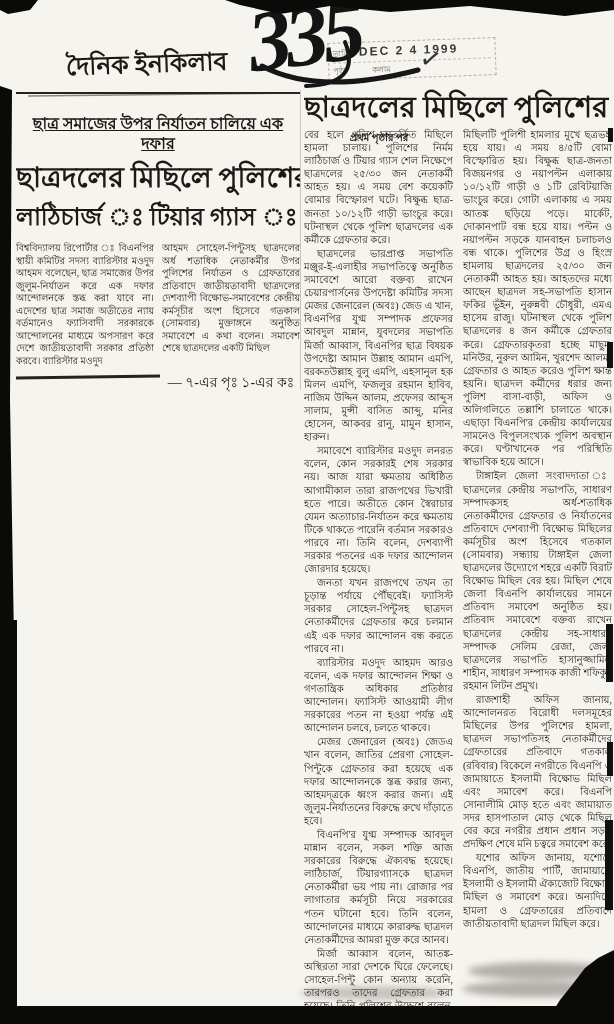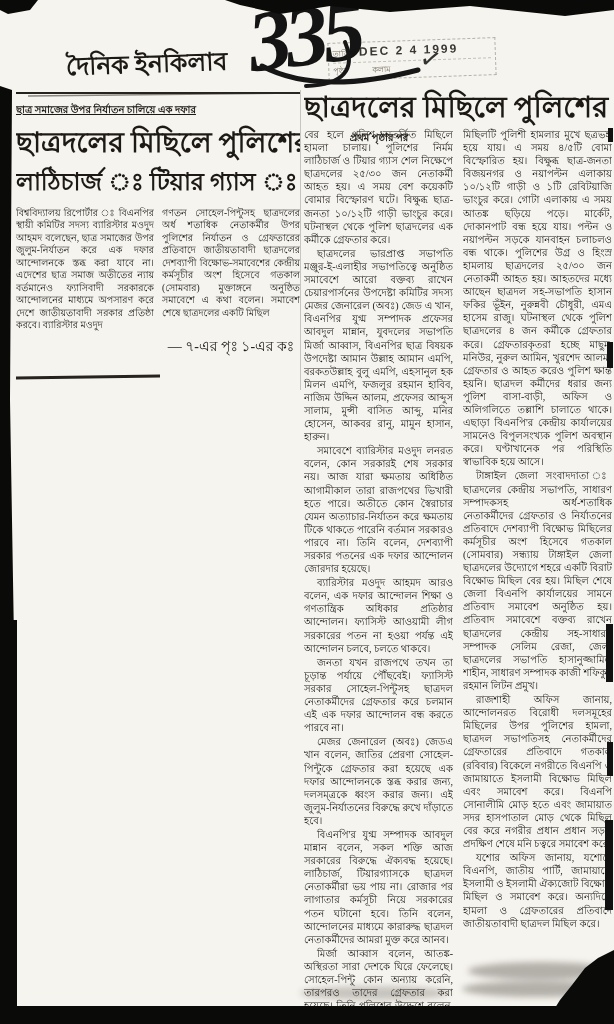--- a/index.html
+++ b/index.html
@@ -19,22 +19,22 @@
      font-family:"Liberation Sans",sans-serif;opacity:.92;}
   .stamp .row1{display:flex;align-items:baseline;gap:6px;}
   .stamp .lbl{font-size:8px;color:#6a655a;}
   .stamp .date{font-size:12px;font-weight:bold;letter-spacing:2px;color:#2b2823;}
   .stamp .row2{display:flex;gap:26px;margin-top:2px;border-top:1px dashed rgba(90,85,75,.35);padding-top:1px;}
   
   .masthead{position:absolute;left:66px;top:44px;width:190px;z-index:2;
      font-size:25px;font-weight:bold;transform:rotate(-2deg);white-space:nowrap;}
   
   .left-article{position:absolute;left:16px;top:92px;width:284px;z-index:2;border-top:2px solid #26221d;}
-  .kicker{font-size:10px;font-weight:bold;line-height:1.25;padding-top:10px;
-     text-decoration:underline;text-align:left;max-height:38px;overflow:hidden;}
+  .kicker{font-size:16px;font-weight:bold;line-height:1.25;padding-top:20px;
+     text-decoration:underline;text-align:center;max-height:38px;overflow:hidden;}
   .headline-left{font-size:28px;font-weight:bold;white-space:nowrap;overflow:hidden;
      text-align:center;margin-top:4px;max-height:40px;}
   .subhead-left{font-size:24px;font-weight:bold;white-space:nowrap;overflow:hidden;
      text-align:center;margin-top:2px;max-height:36px;}
   .left-cols{display:flex;gap:8px;margin-top:8px;height:152px;overflow:hidden;}
   .left-col{width:50%;font-size:9.5px;line-height:1.32;text-align:justify;overflow:hidden;}
   .jump-note{font-size:14px;text-align:center;margin-top:19px;}
   .col-divider{position:absolute;left:300px;top:90px;height:300px;border-left:1px solid rgba(60,55,45,.25);z-index:1;}
   
   .main-article{position:absolute;left:304px;top:84px;width:306px;z-index:2;}
@@ -75,39 +75,39 @@
 
   <div class="left-article">
     <div class="kicker">
       <span>ছাত্র সমাজের উপর নির্যাতন চালিয়ে এক দফার</span><br>
     </div>
     <div class="headline-left">ছাত্রদলের মিছিলে পুলিশের হামলা</div>
     <div class="subhead-left">লাঠিচার্জ ঃ টিয়ার গ্যাস ঃ আহত ৩০</div>
     <div class="left-cols">
       <div class="left-col">বিশ্ববিদ্যালয় রিপোর্টার ঃ বিএনপির স্থায়ী কমিটির সদস্য ব্যারিস্টার মওদুদ আহমদ বলেছেন, ছাত্র সমাজের উপর জুলুম-নির্যাতন করে এক দফার আন্দোলনকে স্তব্ধ করা যাবে না। এদেশের ছাত্র সমাজ অতীতের ন্যায় বর্তমানেও ফ্যাসিবাদী সরকারকে আন্দোলনের মাধ্যমে অপসারণ করে দেশে জাতীয়তাবাদী সরকার প্রতিষ্ঠা করবে। ব্যারিস্টার মওদুদ</div>
       <div class="left-col">
-        <span>গণতন সোহেল-পিন্টুসহ ছাত্রদলের অর্ধ শতাধিক নেতাকর্মীর উপর পুলিশের নির্যাতন ও গ্রেফতারের প্রতিবাদে জাতীয়তাবাদী ছাত্রদলের দেশব্যাপী বিক্ষোভ-সমাবেশের কেন্দ্রীয় কর্মসূচীর অংশ হিসেবে গতকাল (সোমবার) মুক্তাঙ্গনে অনুষ্ঠিত সমাবেশে এ কথা বলেন। সমাবেশ শেষে ছাত্রদলের একটি মিছিল</span>
+        <span>আহমদ সোহেল-পিন্টুসহ ছাত্রদলের অর্ধ শতাধিক নেতাকর্মীর উপর পুলিশের নির্যাতন ও গ্রেফতারের প্রতিবাদে জাতীয়তাবাদী ছাত্রদলের দেশব্যাপী বিক্ষোভ-সমাবেশের কেন্দ্রীয় কর্মসূচীর অংশ হিসেবে গতকাল (সোমবার) মুক্তাঙ্গনে অনুষ্ঠিত সমাবেশে এ কথা বলেন। সমাবেশ শেষে ছাত্রদলের একটি মিছিল</span>
         <div class="jump-note">— ৭-এর পৃঃ ১-এর কঃ দেখুন —</div>
       </div>
     </div>
   </div>
 
   <div class="main-article">
     <div class="headline-main">ছাত্রদলের মিছিলে পুলিশের হামলা</div>
     <div class="continued">প্রথম পৃষ্ঠার পর</div>
   </div>
 
   <div class="main-cols">
     <div class="main-col">
       <p>বের হলে পুলিশ অতর্কিত মিছিলে হামলা চালায়। পুলিশের নির্মম লাঠিচার্জ ও টিয়ার গ্যাস শেল নিক্ষেপে ছাত্রদলের ২৫/৩০ জন নেতাকর্মী আহত হয়। এ সময় বেশ কয়েকটি বোমার বিস্ফোরণ ঘটে। বিক্ষুব্ধ ছাত্র-জনতা ১০/১২টি গাড়ী ভাংচুর করে। ঘটনাস্থল থেকে পুলিশ ছাত্রদলের এক কর্মীকে গ্রেফতার করে।</p>
       <p>ছাত্রদলের ভারপ্রাপ্ত সভাপতি মঞ্জুর-ই-এলাহীর সভাপতিত্বে অনুষ্ঠিত সমাবেশে আরো বক্তব্য রাখেন চেয়ারপার্সনের উপদেষ্টা কমিটির সদস্য মেজর জেনারেল (অবঃ) জেড এ খান, বিএনপির যুগ্ম সম্পাদক প্রফেসর আবদুল মান্নান, যুবদলের সভাপতি মির্জা আব্বাস, বিএনপির ছাত্র বিষয়ক উপদেষ্টা আমান উল্লাহ আমান এমপি, বরকতউল্লাহ বুলু এমপি, এহসানুল হক মিলন এমপি, ফজলুর রহমান হাবিব, নাজিম উদ্দিন আলম, প্রফেসর আব্দুস সালাম, মুন্সী বাসিত আব্দু, মনির হোসেন, আকবর রানু, মামুন হাসান, হারুন।</p>
       <p>সমাবেশে ব্যারিস্টার মওদুদ লনরত বলেন, কোন সরকারই শেষ সরকার নয়। আজ যারা ক্ষমতায় অধিষ্ঠিত আগামীকাল তারা রাজপথের ভিখারী হতে পারে। অতীতে কোন স্বৈরাচার যেমন অত্যাচার-নির্যাতন করে ক্ষমতায় টিকে থাকতে পারেনি বর্তমান সরকারও পারবে না। তিনি বলেন, দেশব্যাপী সরকার পতনের এক দফার আন্দোলন জোরদার হয়েছে।</p>
+      <p>জনতা যখন রাজপথে তখন তা চূড়ান্ত পর্যায়ে পৌঁছবেই। ফ্যাসিস্ট সরকার সোহেল-পিন্টুসহ ছাত্রদল নেতাকর্মীদের গ্রেফতার করে চলমান এই এক দফার আন্দোলন বন্ধ করতে পারবে না।</p>
       <p>ব্যারিস্টার মওদুদ আহমদ আরও বলেন, এক দফার আন্দোলন শিক্ষা ও গণতান্ত্রিক অধিকার প্রতিষ্ঠার আন্দোলন। ফ্যাসিস্ট আওয়ামী লীগ সরকারের পতন না হওয়া পর্যন্ত এই আন্দোলন চলবে, চলতে থাকবে।</p>
-      <p>জনতা যখন রাজপথে তখন তা চূড়ান্ত পর্যায়ে পৌঁছবেই। ফ্যাসিস্ট সরকার সোহেল-পিন্টুসহ ছাত্রদল নেতাকর্মীদের গ্রেফতার করে চলমান এই এক দফার আন্দোলন বন্ধ করতে পারবে না।</p>
-      <p>মেজর জেনারেল (অবঃ) জেডএ খান বলেন, জাতির প্রেরণা সোহেল-পিন্টুকে গ্রেফতার করা হয়েছে এক দফার আন্দোলনকে স্তব্ধ করার জন্য, দলসম্ত্রকে ধ্বংস করার জন্য। এই জুলুম-নির্যাতনের বিরুদ্ধে রুখে দাঁড়াতে হবে।</p>
+      <p>মেজর জেনারেল (অবঃ) জেডএ খান বলেন, জাতির প্রেরণা সোহেল-পিন্টুকে গ্রেফতার করা হয়েছে এক দফার আন্দোলনকে স্তব্ধ করার জন্য, আহমদ্ত্রকে ধ্বংস করার জন্য। এই জুলুম-নির্যাতনের বিরুদ্ধে রুখে দাঁড়াতে হবে।</p>
       <p>বিএনপি'র যুগ্ম সম্পাদক আবদুল মান্নান বলেন, সকল শক্তি আজ সরকারের বিরুদ্ধে ঐক্যবদ্ধ হয়েছে। লাঠিচার্জ, টিয়ারগ্যাসকে ছাত্রদল নেতাকর্মীরা ভয় পায় না। রোজার পর লাগাতার কর্মসূচী নিয়ে সরকারের পতন ঘটানো হবে। তিনি বলেন, আন্দোলনের মাধ্যমে কারারুদ্ধ ছাত্রদল নেতাকর্মীদের আমরা মুক্ত করে আনব।</p>
       <p>মির্জা আব্বাস বলেন, আতঙ্ক-অস্থিরতা সারা দেশকে ঘিরে ফেলেছে। সোহেল-পিন্টু কোন অন্যায় করেনি, তারপরও তাদের গ্রেফতার করা হয়েছে। তিনি পুলিশের উদ্দেশে বলেন, আপনারা এমন কিছু করবেন না, যাতে আমরা পাল্টা কিছু করতে বাধ্য হই। মির্জা আব্বাস বলেন, ঈদের পর দুর্বার আন্দোলনের মাধ্যমে সরকারের সকল দুঃশাসনের জবাব দেয়া হবে।</p>
 
     </div>
     <div class="main-col">
       <p>মিছিলটি পুলিশী হামলার মুখে ছত্রভঙ্গ হয়ে যায়। এ সময় ৪/৫টি বোমা বিস্ফোরিত হয়। বিক্ষুব্ধ ছাত্র-জনতা বিজয়নগর ও নয়াপল্টন এলাকায় ১০/১২টি গাড়ী ও ১টি রেবিটয়াজি ভাংচুর করে। গোটা এলাকায় এ সময় আতঙ্ক ছড়িয়ে পড়ে। মার্কেট, দোকানপাট বন্ধ হয়ে যায়। পল্টন ও নয়াপল্টন সড়কে যানবাহন চলাচলও বন্ধ থাকে। পুলিশের উগ্র ও হিংস্র হামলায় ছাত্রদলের ২৫/৩০ জন নেতাকর্মী আহত হয়। আহতদের মধ্যে আছেন ছাত্রদল সহ-সভাপতি হাসান ফকির ভূঁইন, নুরুন্নবী চৌধুরী, এমএ হাসেম রাজু। ঘটনাস্থল থেকে পুলিশ ছাত্রদলের ৪ জন কর্মীকে গ্রেফতার করে। গ্রেফতারকৃতরা হচ্ছে মাছুম, মনিউর, নুরুল আমিন, খুরশেদ আলম। গ্রেফতার ও আহত করেও পুলিশ ক্ষান্ত হয়নি। ছাত্রদল কর্মীদের ধরার জন্য পুলিশ বাসা-বাড়ী, অফিস ও অলিগলিতে তল্লাশি চালাতে থাকে। এছাড়া বিএনপি'র কেন্দ্রীয় কার্যালয়ের সামনেও বিপুলসংখ্যক পুলিশ অবস্থান করে। ঘণ্টাখানেক পর পরিস্থিতি স্বাভাবিক হয়ে আসে।</p>
       <p>টাঙ্গাইল জেলা সংবাদদাতা ঃ ছাত্রদলের কেন্দ্রীয় সভাপতি, সাধারণ সম্পাদকসহ অর্ধ-শতাধিক নেতাকর্মীদের গ্রেফতার ও নির্যাতনের প্রতিবাদে দেশব্যাপী বিক্ষোভ মিছিলের কর্মসূচীর অংশ হিসেবে গতকাল (সোমবার) সন্ধ্যায় টাঙ্গাইল জেলা ছাত্রদলের উদ্যোগে শহরে একটি বিরাট বিক্ষোভ মিছিল বের হয়। মিছিল শেষে জেলা বিএনপি কার্যালয়ের সামনে প্রতিবাদ সমাবেশ অনুষ্ঠিত হয়। প্রতিবাদ সমাবেশে বক্তব্য রাখেন ছাত্রদলের কেন্দ্রীয় সহ-সাধারণ সম্পাদক সেলিম রেজা, জেলা ছাত্রদলের সভাপতি হাসানুজ্জামিল শাহীন, সাধারণ সম্পাদক কাজী শফিকুর রহমান লিটন প্রমুখ।</p>
       <p>রাজশাহী অফিস জানায়, আন্দোলনরত বিরোধী দলসমূহের মিছিলের উপর পুলিশের হামলা, ছাত্রদল সভাপতিসহ নেতাকর্মীদের গ্রেফতারের প্রতিবাদে গতকাল (রবিবার) বিকেলে নগরীতে বিএনপি ও জামায়াতে ইসলামী বিক্ষোভ মিছিল এবং সমাবেশ করে। বিএনপি সোনালীমি মোড় হতে এবং জামায়াত সদর হাসপাতাল মোড় থেকে মিছিল বের করে নগরীর প্রধান প্রধান সড়ক প্রদক্ষিণ শেষে মনি চত্বরে সমাবেশ করে।</p>
       <p>যশোর অফিস জানায়, যশোরে বিএনপি, জাতীয় পার্টি, জামায়াতে ইসলামী ও ইসলামী ঐক্যজোট বিক্ষোভ মিছিল ও সমাবেশ করে। অন্যদিকে হামলা ও গ্রেফতারের প্রতিবাদে জাতীয়তাবাদী ছাত্রদল মিছিল করে।</p>
 

